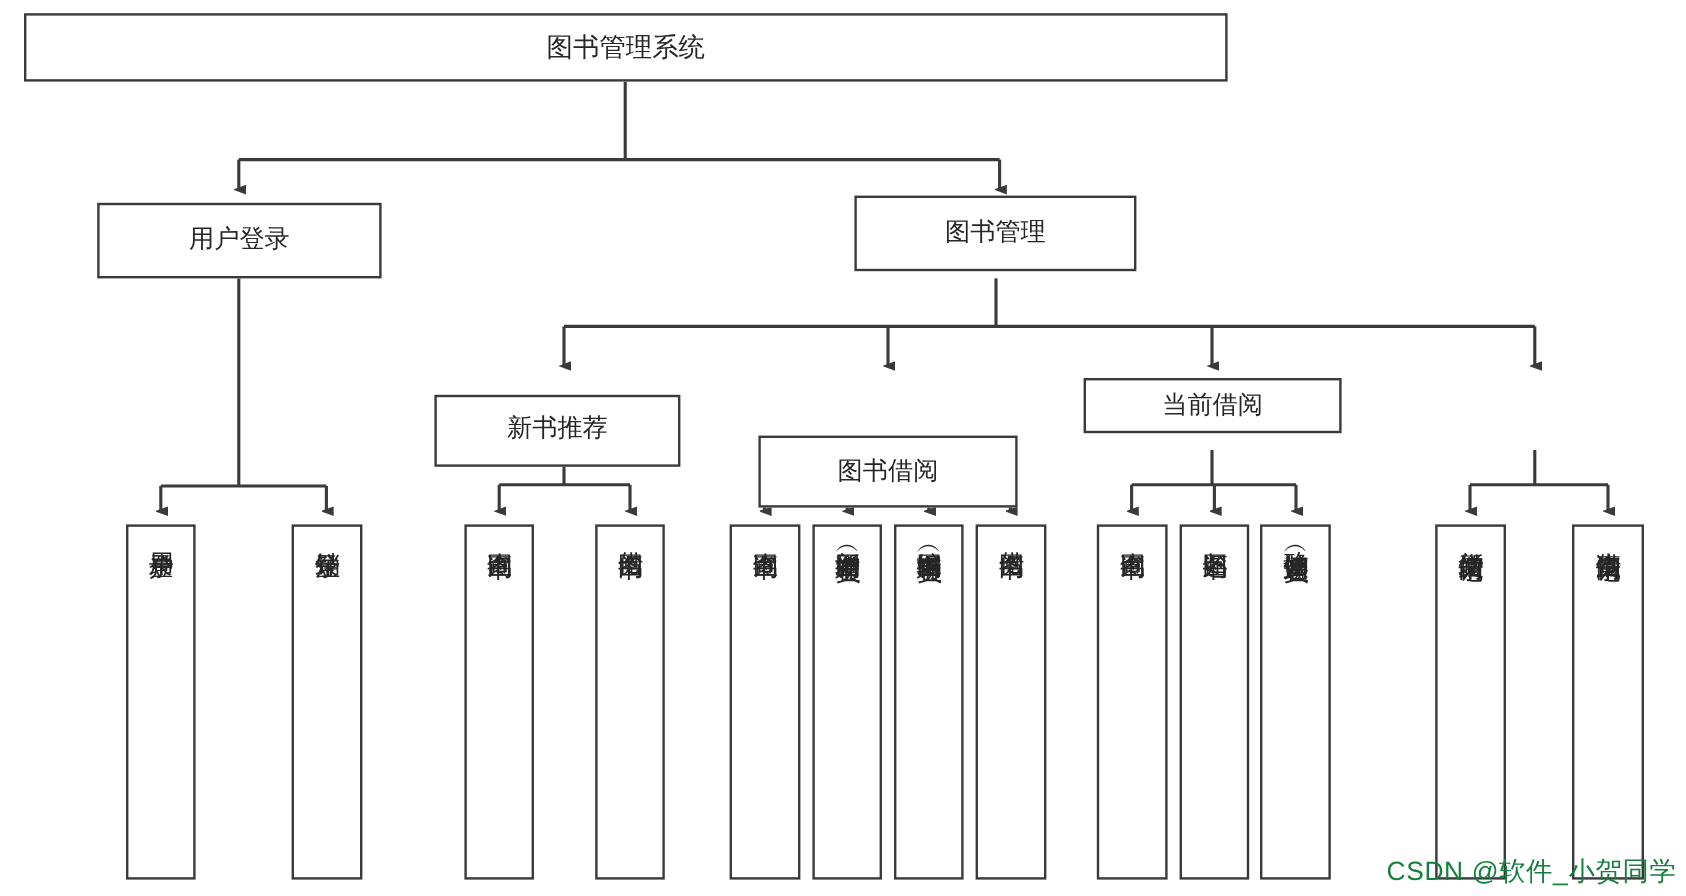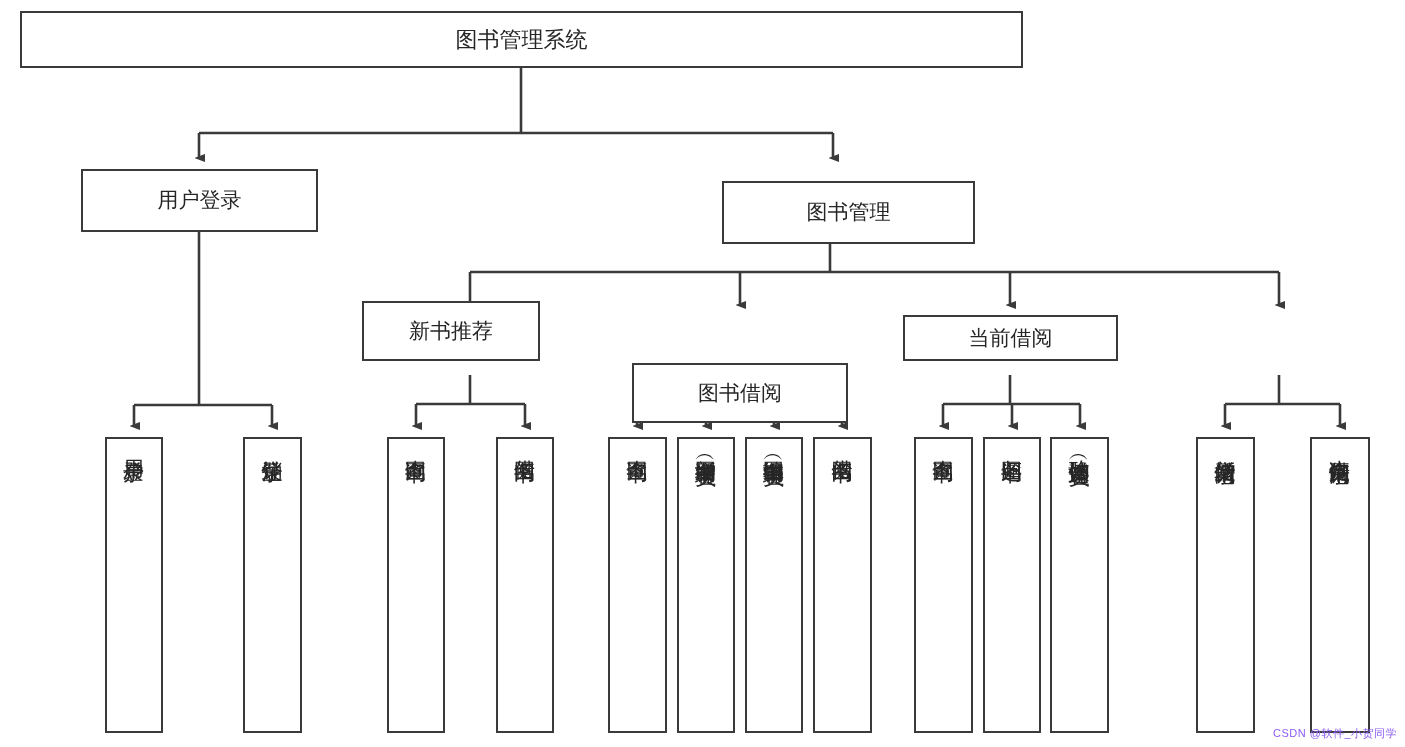--- a/index.html
+++ b/index.html
@@ -44,22 +44,22 @@
     font-size:21px;
     letter-spacing:1px;
     line-height:1.0;
   }
   .node.v.tall .lbl{font-size:21px;}
 
   .watermark{
     position:absolute;
     right:8px;
     bottom:6px;
-    font-size:11px;
-    color:#8b5cf6;
+    font-size:22px;
+    color:#15803d;
     letter-spacing:0.5px;
     white-space:nowrap;
     pointer-events:none;
   }
 </style>
 </head>
 <body>
 
 <div id="canvas">
 
@@ -113,25 +113,25 @@
     </g>
   </svg>
 
   <div class="node h root" style="left:20px;top:11px;width:1003px;height:57px;">
     <span class="lbl">图书管理系统</span>
   </div>
 
   <div class="node h" style="left:81px;top:169px;width:237px;height:63px;">
     <span class="lbl">用户登录</span>
   </div>
-  <div class="node h" style="left:712px;top:181px;width:253px;height:63px;margin-left:10px;">
+  <div class="node h" style="left:712px;top:163px;width:235px;height:63px;">
     <span class="lbl">图书管理</span>
   </div>
 
-  <div class="node h" style="left:362px;top:301px;width:178px;height:60px;">
+  <div class="node h" style="left:362px;top:329px;width:205px;height:60px;font-family:Liberation Mono, monospace;">
     <span class="lbl">新书推荐</span>
   </div>
   <div class="node h" style="left:632px;top:315px;width:216px;height:60px;margin-top:48px;">
     <span class="lbl">图书借阅</span>
   </div>
   <div class="node h" style="left:903px;top:315px;width:215px;height:46px;">
     <span class="lbl">当前借阅</span>
   </div>
 
   <div class="node v" style="left:105px;top:437px;width:58px;height:296px;">

